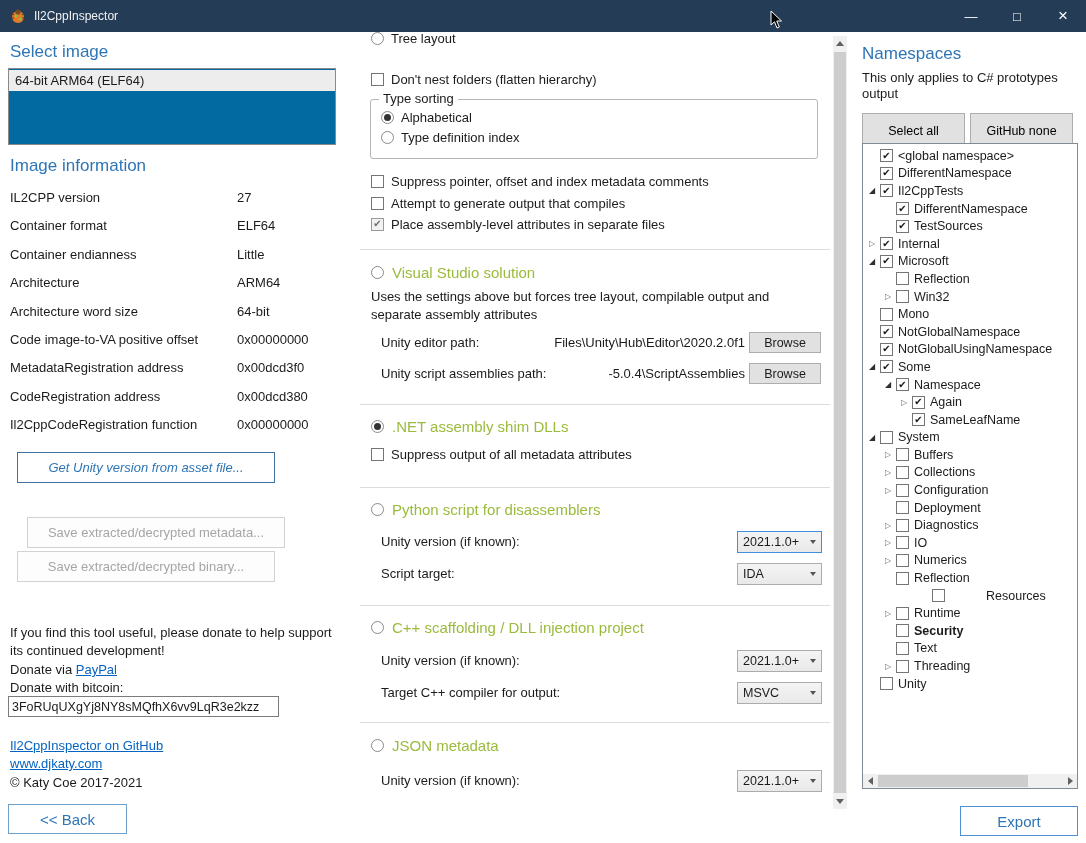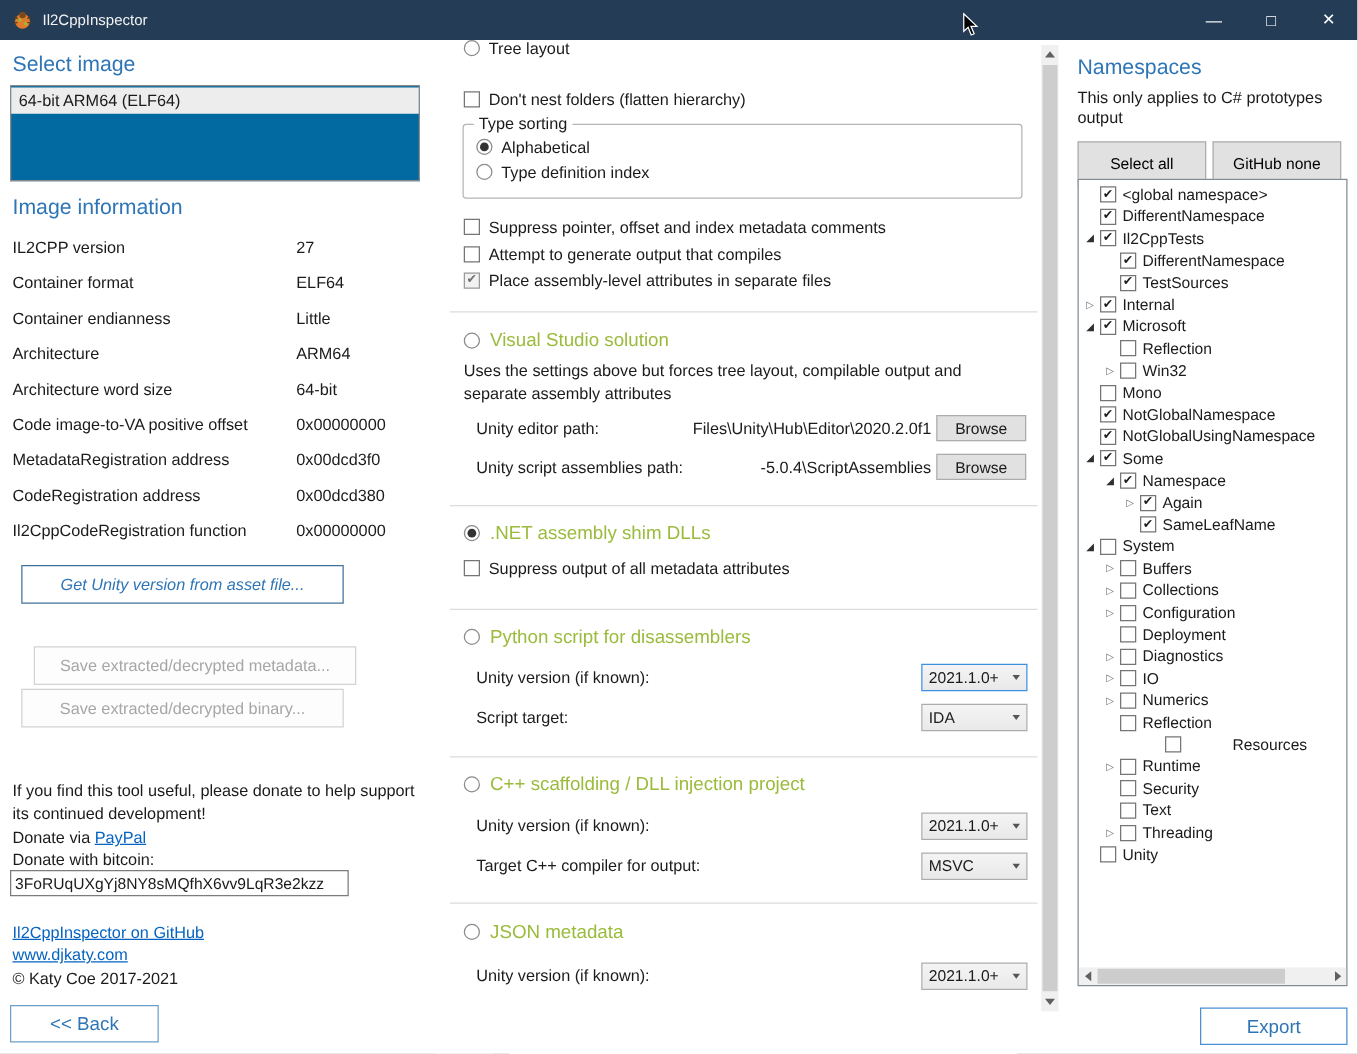--- a/index.html
+++ b/index.html
@@ -493,21 +493,21 @@
           <div class="tree-row" style="padding-left: 18px; gap: 36px;">
             <span class="expander"></span>
             <span class="cb tree-cb"></span>
             <span class="tree-label">Resources</span>
           </div>
           <div class="tree-row" style="padding-left: 18px;">
             <span class="expander hollow">▷</span>
             <span class="cb tree-cb"></span>
             <span class="tree-label">Runtime</span>
           </div>
-          <div class="tree-row" style="padding-left: 18px;">
+          <div class="tree-row" style="padding-left: 18px; font-weight: bold;">
             <span class="expander"></span>
             <span class="cb tree-cb"></span>
             <span class="tree-label">Security</span>
           </div>
           <div class="tree-row" style="padding-left: 18px;">
             <span class="expander"></span>
             <span class="cb tree-cb"></span>
             <span class="tree-label">Text</span>
           </div>
           <div class="tree-row" style="padding-left: 18px;">

